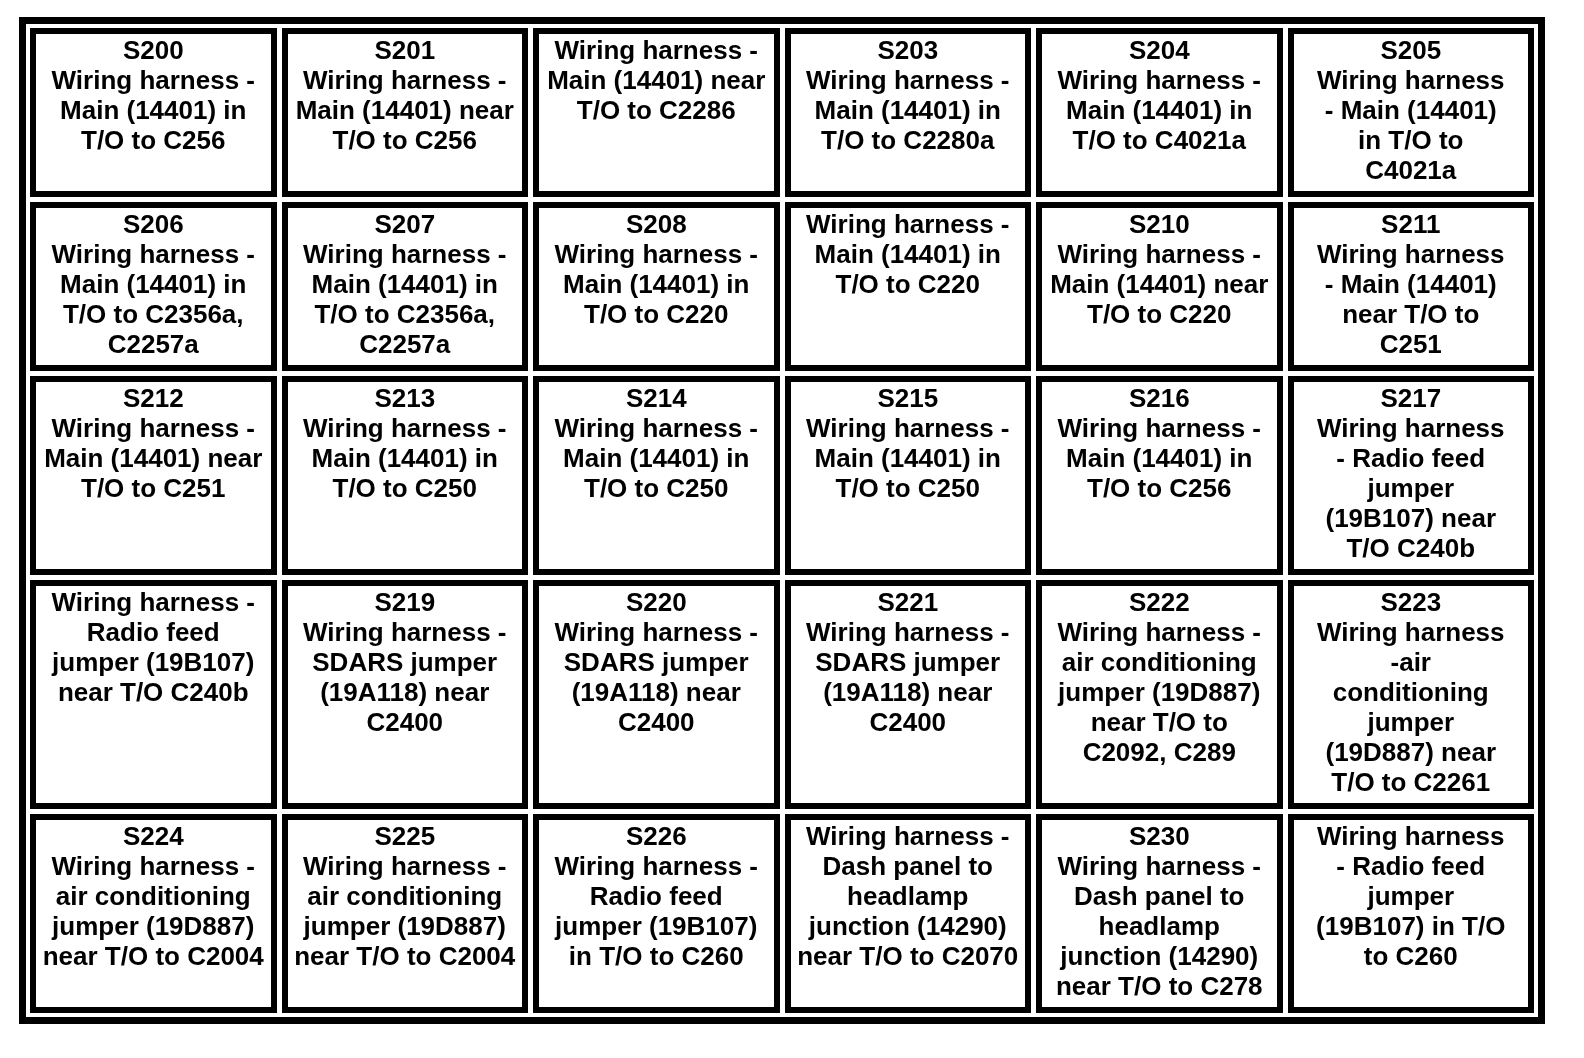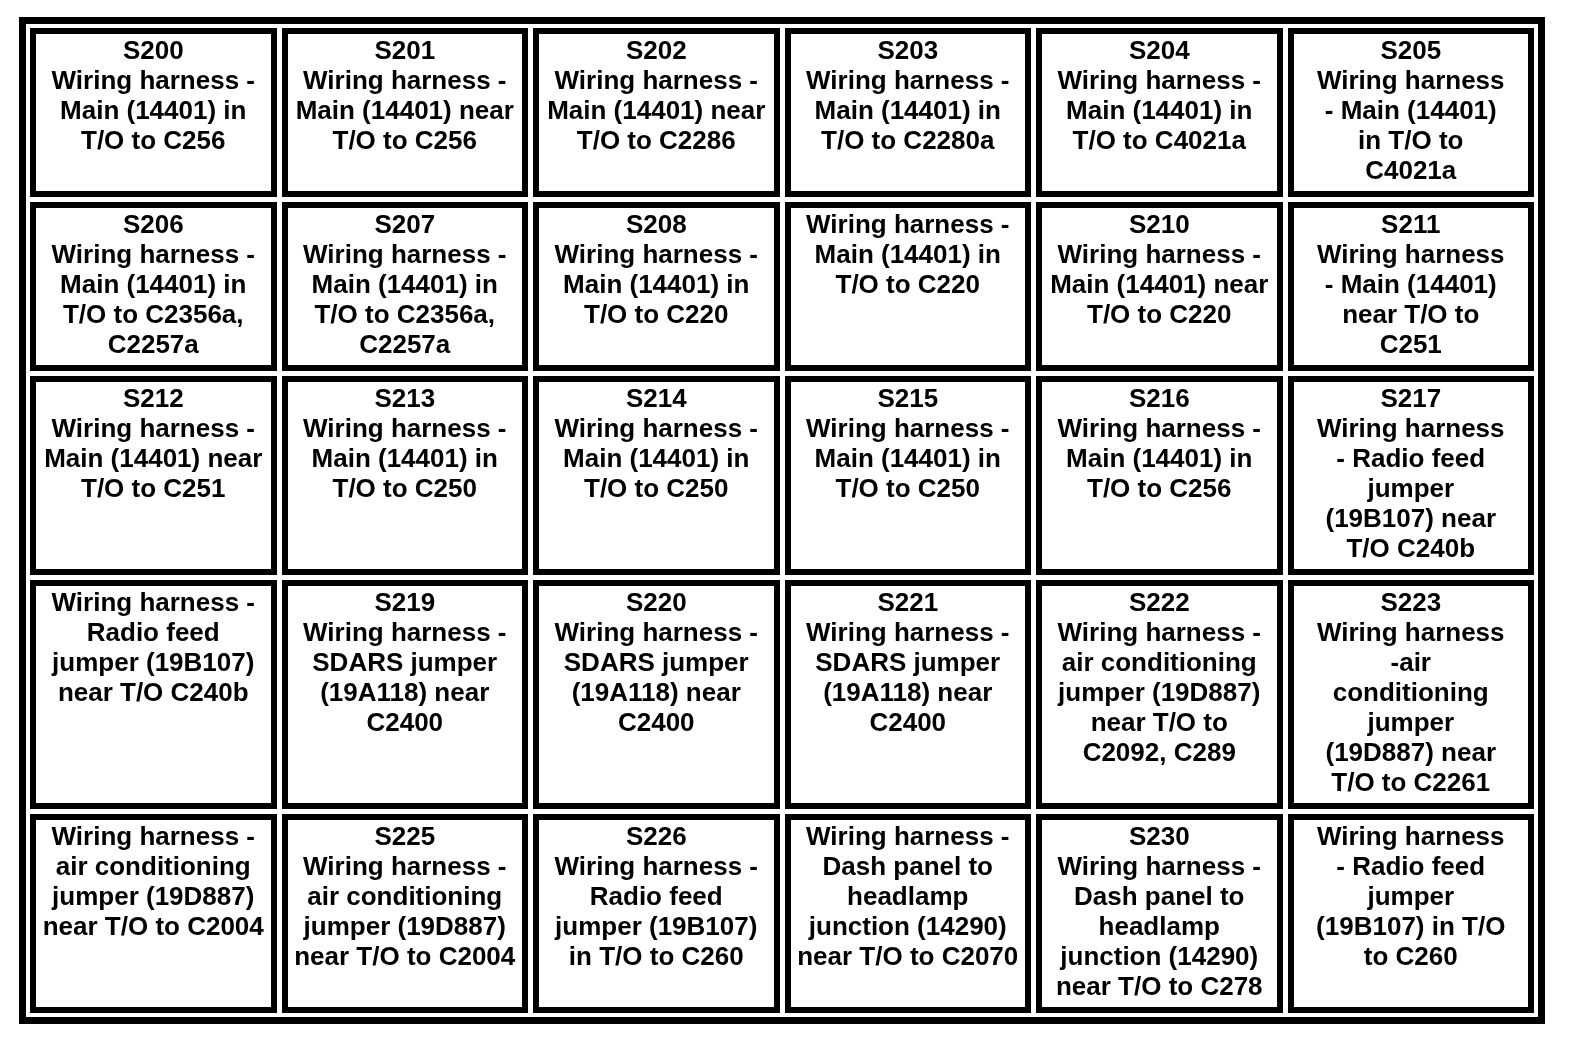--- a/index.html
+++ b/index.html
@@ -57,21 +57,20 @@
 Main (14401) in
 T/O to C256</span>
       </div>
       <div class="splice-cell">
         <span class="splice-id">S201</span>
         <span class="splice-desc">Wiring harness -
 Main (14401) near
 T/O to C256</span>
       </div>
       <div class="splice-cell">
-        <span class="splice-id">S202</span>
         <span class="splice-desc">Wiring harness -
 Main (14401) near
 T/O to C2286</span>
       </div>
       <div class="splice-cell">
         <span class="splice-id">S203</span>
         <span class="splice-desc">Wiring harness -
 Main (14401) in
 T/O to C2280a</span>
       </div>
@@ -202,20 +201,21 @@
       <div class="splice-cell">
         <span class="splice-id">S223</span>
         <span class="splice-desc">Wiring harness
 -air
 conditioning
 jumper
 (19D887) near
 T/O to C2261</span>
       </div>
       <div class="splice-cell">
+        <span class="splice-id">S224</span>
         <span class="splice-desc">Wiring harness -
 air conditioning
 jumper (19D887)
 near T/O to C2004</span>
       </div>
       <div class="splice-cell">
         <span class="splice-id">S225</span>
         <span class="splice-desc">Wiring harness -
 air conditioning
 jumper (19D887)

